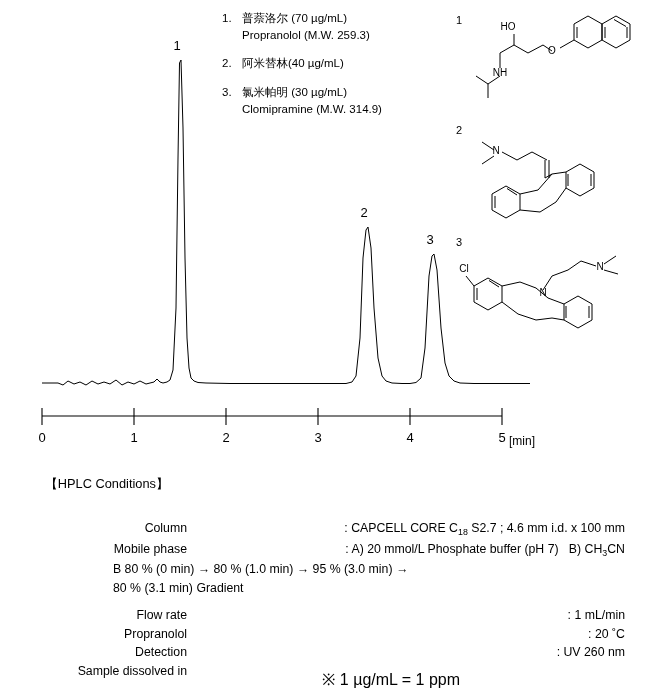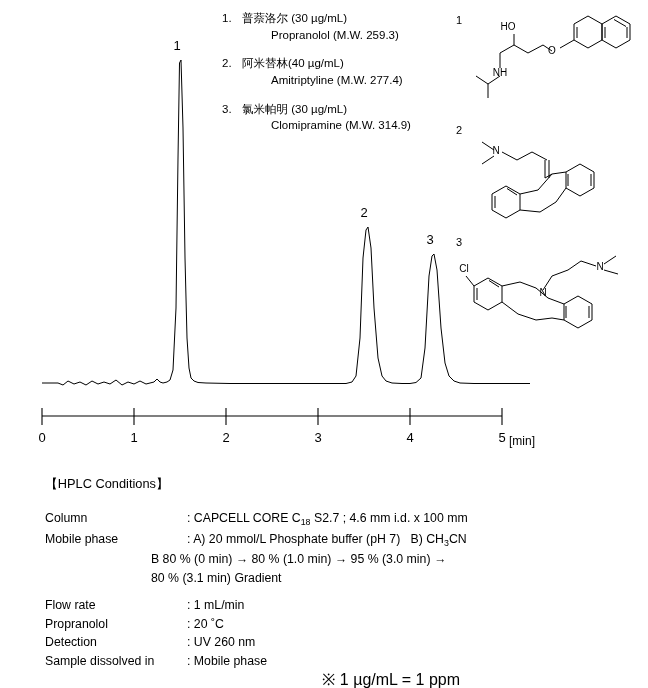--- a/index.html
+++ b/index.html
@@ -44,21 +44,21 @@
     display: flex;
     margin-bottom: 12px;
   }
   .legend-num {
     width: 20px;
     flex: 0 0 20px;
     text-align: left;
   }
   .legend-body { flex: 1 1 auto; }
   .legend-cn { white-space: nowrap; }
-  .legend-en { white-space: nowrap; margin-left: 29px; }
+  .legend-en { white-space: nowrap; }
 
   
   .structures {
     position: absolute;
     left: 448px;
     top: 6px;
     width: 196px;
     height: 380px;
   }
   .struct-label {
@@ -70,34 +70,35 @@
   
   .conditions {
     position: absolute;
     left: 45px;
     top: 476px;
     width: 580px;
     font-size: 12.3px;
   }
   .cond-title {
     font-weight: normal;
-    margin-bottom: 16px;
+    margin-bottom: 26px;
     font-size: 12.8px;
   }
   .cond-row {
     display: flex;
     line-height: 1.5;
+    text-align: right;
   }
   .cond-key {
     width: 142px;
     flex: 0 0 142px;
   }
   .cond-val { flex: 1 1 auto; }
   .cond-cont {
-    margin-left: 106px;
+    margin-left: 68px;
     line-height: 1.5;
   }
   .gap { height: 9px; }
   .footnote {
     position: absolute;
     left: 322px;
     top: 668px;
     font-size: 16px;
   }
   sub { font-size: 0.72em; }
@@ -192,30 +193,29 @@
       </g>
       <text x="492" y="437" font-size="12" font-family="Liberation Sans, sans-serif" text-anchor="middle">[min]</text>
     </svg>
   </div>
 
   <div class="legend">
 
     <div class="legend-item">
       <div class="legend-num">1.</div>
       <div class="legend-body">
-        <div class="legend-cn">普萘洛尔 (30 µg/mL)</div>
+        <div class="legend-cn">普萘洛尔 (70 µg/mL)</div>
         <div class="legend-en">Propranolol  (M.W. 259.3)</div>
       </div>
     </div>
 
     <div class="legend-item">
       <div class="legend-num">2.</div>
       <div class="legend-body">
         <div class="legend-cn">阿米替林(40 µg/mL)</div>
-        <div class="legend-en">Amitriptyline (M.W. 277.4)</div>
       </div>
     </div>
 
     <div class="legend-item">
       <div class="legend-num">3.</div>
       <div class="legend-body">
         <div class="legend-cn">氯米帕明 (30 µg/mL)</div>
         <div class="legend-en">Clomipramine (M.W. 314.9)</div>
       </div>
     </div>
@@ -337,20 +337,19 @@
     <div class="cond-row">
       <div class="cond-key">Propranolol</div>
       <div class="cond-val">: 20 ˚C</div>
     </div>
     <div class="cond-row">
       <div class="cond-key">Detection</div>
       <div class="cond-val">: UV 260 nm</div>
     </div>
     <div class="cond-row">
       <div class="cond-key">Sample dissolved in</div>
-      <div class="cond-val">: Mobile phase</div>
     </div>
 
   </div>
 
   <div class="footnote">※ 1 µg/mL = 1 ppm</div>
 
 </div>
 
 </body></html>

